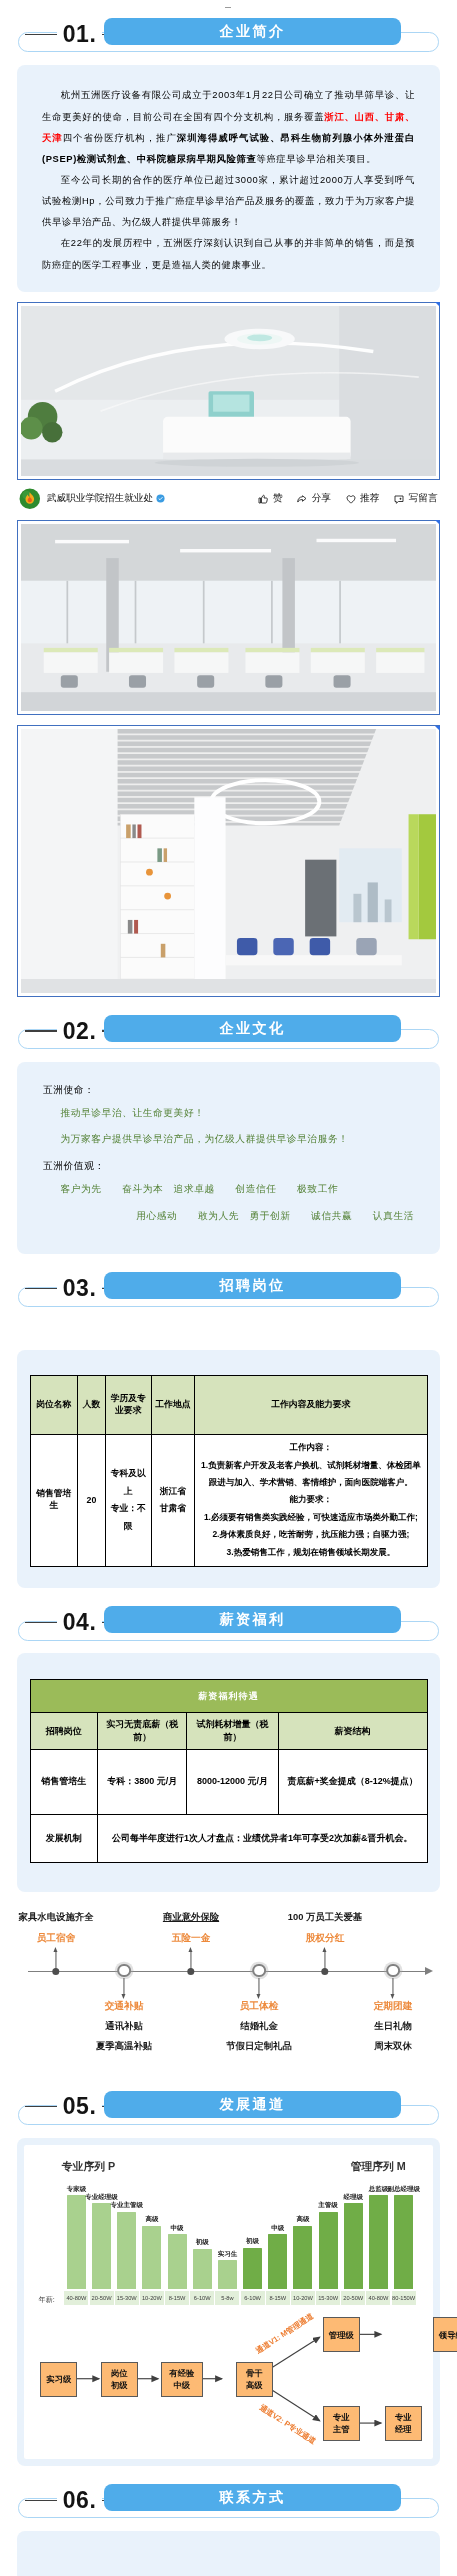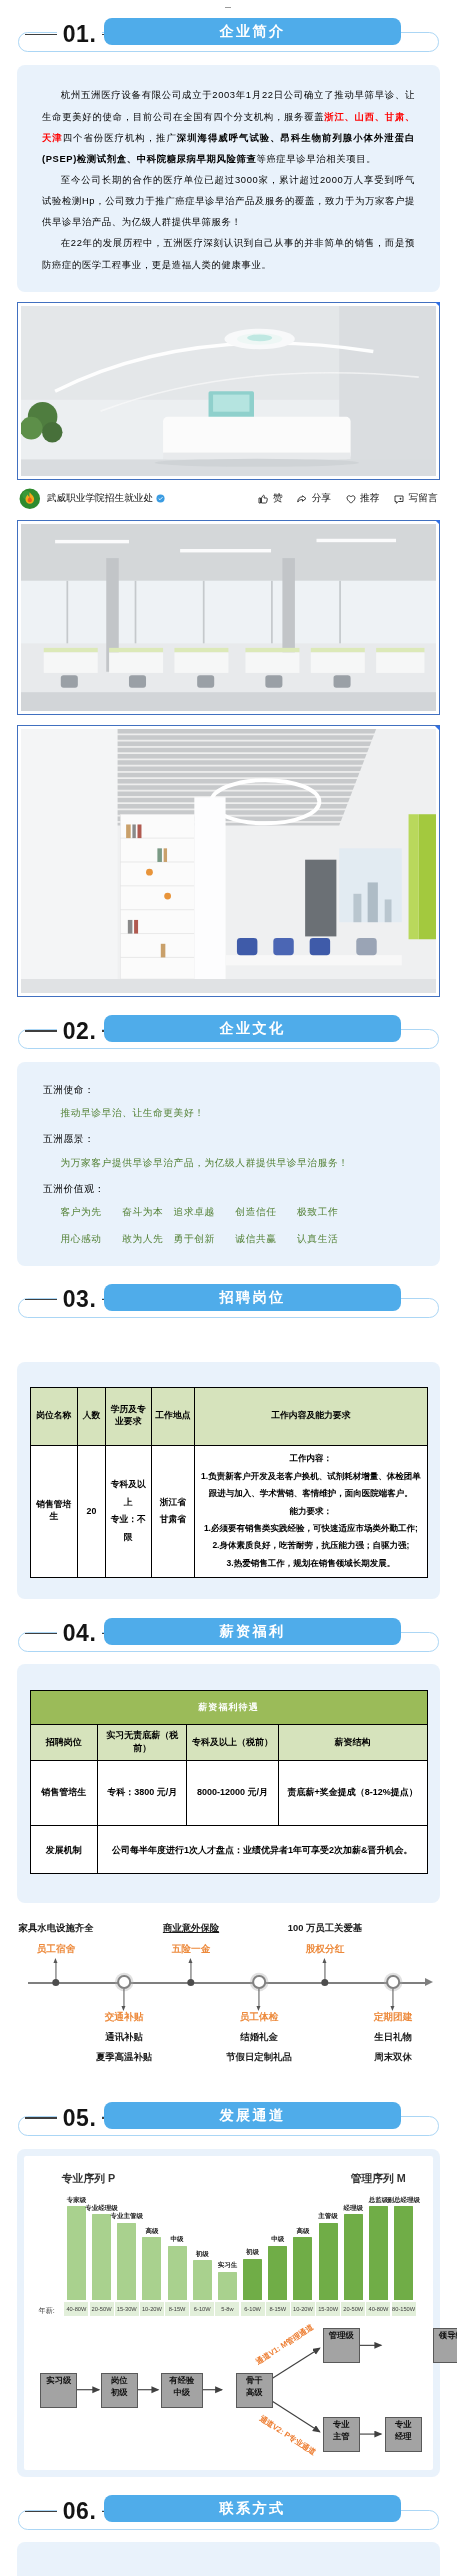--- a/index.html
+++ b/index.html
@@ -44,21 +44,21 @@
   .acc-name{margin-left:5.7px;font-size:9.7px;color:#111;}
   .badge{width:9px;height:9px;margin-left:2.8px;flex:none;}
   .actions{margin-left:auto;display:flex;gap:13.7px;}
   .action{display:flex;align-items:center;gap:3.4px;font-size:9.7px;color:#111;cursor:pointer;}
   .action svg{width:12px;height:12px;}
 
   
   .card.culture{padding:21.6px 26px 19.4px;font-size:9.7px;letter-spacing:0.6px;}
   .cul-label{color:#000;margin:0 0 10.2px;}
   .cul-green{color:#538135;margin:0 0 13.7px 1.8em;}
-  .cul-green.last{margin-bottom:0;}
+  .cul-green.last{margin-bottom:12px;text-align:right;}
 
   
   .card.jobs{padding:25px 12.5px 21.6px;margin-top:40px;}
   table.jobs{width:100%;border-collapse:collapse;background:#fff;}
   table.jobs th,table.jobs td{border:0.9px solid #000;font-size:8.8px;text-align:center;
     padding:4.6px 3.4px;vertical-align:middle;color:#000;}
   table.jobs th{background:#D6E3BC;font-weight:700;height:48px;}
   table.jobs td{font-weight:700;}
   td.details{text-align:left;padding:5.7px 7.4px;font-weight:400;}
   .jd-line{line-height:2.05;font-size:8.5px;}
@@ -103,22 +103,22 @@
   .bar-col{flex:1;display:flex;flex-direction:column;align-items:center;justify-content:flex-end;height:100%;min-width:0;}
   .bar-label{font-size:6.5px;font-weight:700;color:#1a1a1a;white-space:nowrap;margin-bottom:1.7px;}
   .bar{width:76%;border-radius:0.6px;}
   .vals{display:flex;padding:0 9px 0 32px;margin-top:2.3px;position:relative;}
   .ylab{position:absolute;left:6.8px;top:4px;font-size:7.1px;color:#333;}
   .bar-val{flex:1;margin:0 0.6px;background:#E2EFDA;text-align:center;font-size:5.7px;color:#3c3c3c;padding:4px 0;white-space:nowrap;min-width:0;}
   .chart-title{margin:11.4px 54px 9px;text-align:center;font-size:15px;color:#333;padding:7.4px 0;
     border-top:1.1px solid #9a9a9a;border-bottom:1.1px solid #9a9a9a;letter-spacing:1.1px;}
   .flow{position:relative;height:134px;margin-top:6.8px;}
   .flow-svg{position:absolute;left:0;top:0;width:393px;height:134px;}
-  .fb{position:absolute;height:33px;border:1.1px solid #595959;background:#a3a3a3;display:flex;
-    flex-direction:column;align-items:center;justify-content:flex-start;font-size:8.3px;font-weight:700;
+  .fb{position:absolute;height:33px;border:1.1px solid #595959;background:#fdba74;display:flex;
+    flex-direction:column;align-items:center;justify-content:center;font-size:8.3px;font-weight:700;
     color:#111;line-height:1.45;z-index:2;}
   .branch{position:absolute;color:#ED7D31;font-size:7.7px;font-weight:700;white-space:nowrap;z-index:3;}
   .branch.up{left:225px;top:35px;transform:rotate(-33deg);transform-origin:left center;}
   .branch.down{left:228px;top:90px;transform:rotate(33deg);transform-origin:left center;}
 
   
   .card.contact{padding:26px 24px;font-size:10px;letter-spacing:0.6px;}
 </style>
 </head>
 <body>
@@ -286,21 +286,20 @@
 <div class="sec-head">
   <div class="sh-frame"></div>
   <div class="sh-line"></div>
   <div class="sh-num">02.</div>
   <div class="sh-pill">企业文化</div>
 </div>
 
 <div class="card culture">
   <div class="cul-label">五洲使命：</div>
   <div class="cul-green">推动早诊早治、让生命更美好！</div>
-  <div class="cul-label">五洲愿景：</div>
   <div class="cul-green">为万家客户提供早诊早治产品，为亿级人群提供早诊早治服务！</div>
   <div class="cul-label">五洲价值观：</div>
   <div class="cul-green">客户为先　　奋斗为本　追求卓越　　创造信任　　极致工作</div>
   <div class="cul-green last">用心感动　　敢为人先　勇于创新　　诚信共赢　　认真生活</div>
 </div>
 
 <div class="sec-head">
   <div class="sh-frame"></div>
   <div class="sh-line"></div>
   <div class="sh-num">03.</div>
@@ -363,21 +362,21 @@
         <col style="width:23%">
         <col>
       </colgroup>
     <tbody>
         <tr>
       <td class="sal-title" colspan="4">薪资福利待遇</td>
     </tr>
     <tr>
       <th>招聘岗位</th>
       <th>实习无责底薪（税前）</th>
-      <th>专科及以上（税前）</th>
+      <th>试剂耗材增量（税前）</th>
       <th>薪资结构</th>
     </tr>
     <tr class="sal-row1">
       <td>销售管培生</td>
       <td>专科：3800 元/月</td>
       <td>8000-12000 元/月</td>
       <td>责底薪+奖金提成（8-12%提点）</td>
     </tr>
     <tr class="sal-row2">
       <td>发展机制</td>

